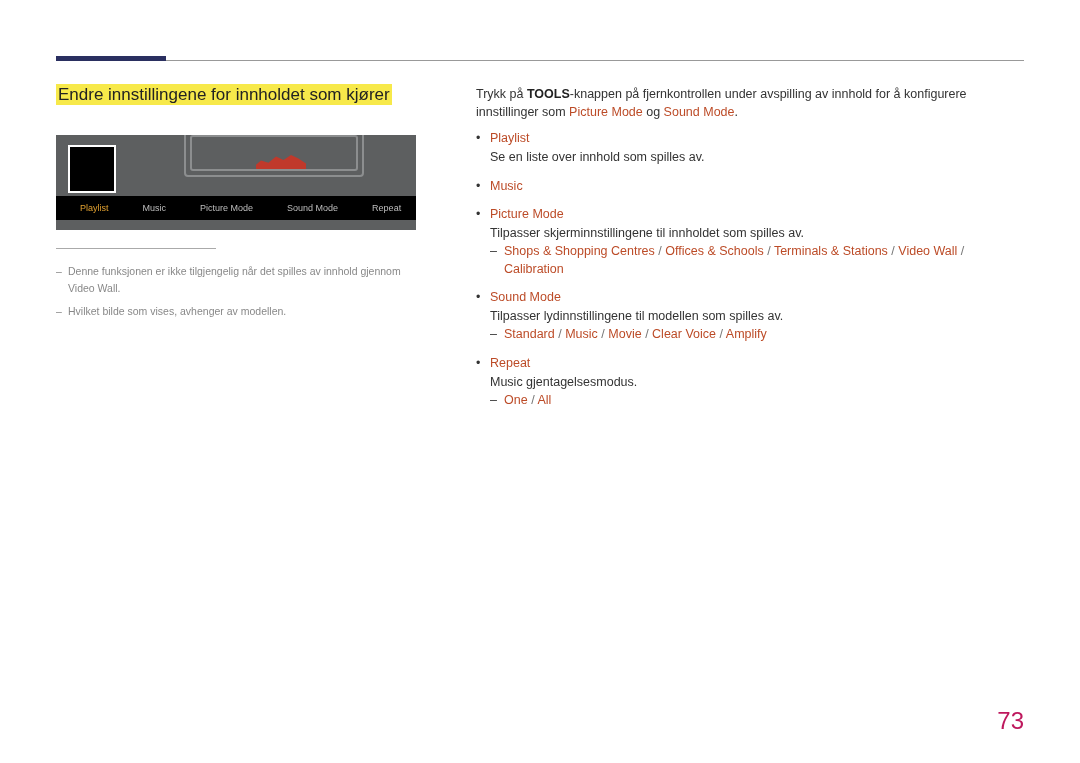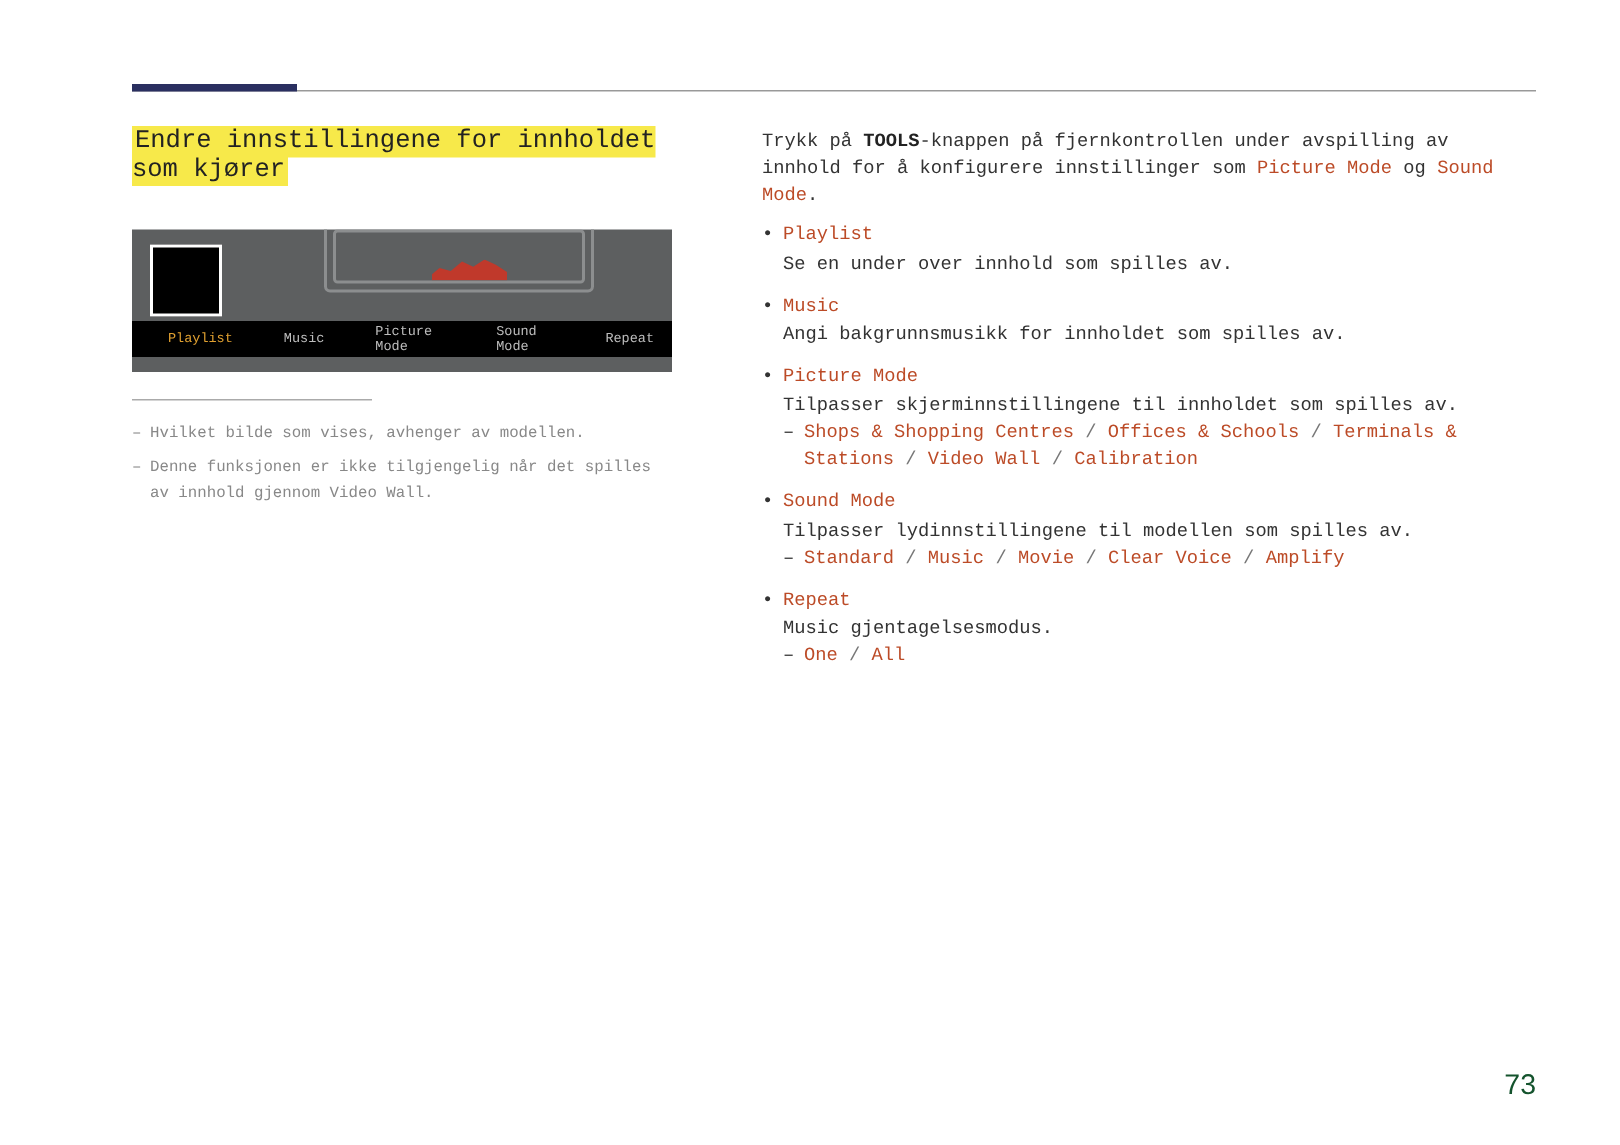--- a/index.html
+++ b/index.html
@@ -5,22 +5,21 @@
   * { margin: 0; padding: 0; box-sizing: border-box; }
   body {
     font-family: Arial, Helvetica, sans-serif;
     background: #fff;
     width: 1080px;
     height: 763px;
     position: relative;
     color: #333;
   }
   .page {
-    padding: 60px 56px 40px 88px;
-    font-family: Liberation Mono, monospace;
+    padding: 60px 56px 40px 56px;
   }
   .top-rule {
     position: relative;
     border-top: 1px solid #999;
     margin-bottom: 24px;
   }
   .top-rule::before {
     content: "";
     position: absolute;
     left: 0;
@@ -149,22 +148,22 @@
     position: absolute;
     left: 0; top: 0;
     color: #333;
   }
   .sep { color: #777; }
 
   .page-num {
     position: absolute;
     right: 56px;
     bottom: 28px;
-    font-size: 19px;
-    color: #14532d;
+    font-size: 24px;
+    color: #be185d;
     font-weight: 300;
   }
 </style>
 </head>
 <body>
 
 <div class="page">
   <div class="top-rule"></div>
 
   <div class="columns">
@@ -179,37 +178,36 @@
         <div class="menu-bar">
           <span class="first">Playlist</span>
           <span>Music</span>
           <span>Picture Mode</span>
           <span>Sound Mode</span>
           <span>Repeat</span>
         </div>
       </div>
 
       <div class="short-rule"></div>
+      <div class="note">Denne funksjonen er ikke tilgjengelig når det spilles av innhold gjennom Video Wall.</div>
       <div class="note">Hvilket bilde som vises, avhenger av modellen.</div>
-      <div class="note">Denne funksjonen er ikke tilgjengelig når det spilles av innhold gjennom Video Wall.</div>
     </div>
 
     <div class="right-col">
       <p>
         <span>Trykk på </span><span class="bold">TOOLS</span><span>-knappen på fjernkontrollen under avspilling av innhold for å konfigurere innstillinger som </span><span class="accent">Picture Mode</span><span> og </span><span class="accent">Sound Mode</span><span>.</span>
       </p>
 
       <ul class="feature-list">
         <li>
           <span class="feature-title">Playlist</span>
-          <span class="feature-desc">Se en under over innhold som spilles av.</span>
+          <span class="feature-desc">Se en liste over innhold som spilles av.</span>
         </li>
         <li>
           <span class="feature-title">Music</span>
-          <span class="feature-desc">Angi bakgrunnsmusikk for innholdet som spilles av.</span>
         </li>
         <li>
           <span class="feature-title">Picture Mode</span>
           <span class="feature-desc">Tilpasser skjerminnstillingene til innholdet som spilles av.</span>
           <span class="sub">
             <span class="accent">Shops &amp; Shopping Centres</span> <span class="sep">/</span>
             <span class="accent">Offices &amp; Schools</span> <span class="sep">/</span>
             <span class="accent">Terminals &amp; Stations</span> <span class="sep">/</span>
             <span class="accent">Video Wall</span> <span class="sep">/</span>
             <span class="accent">Calibration</span>

